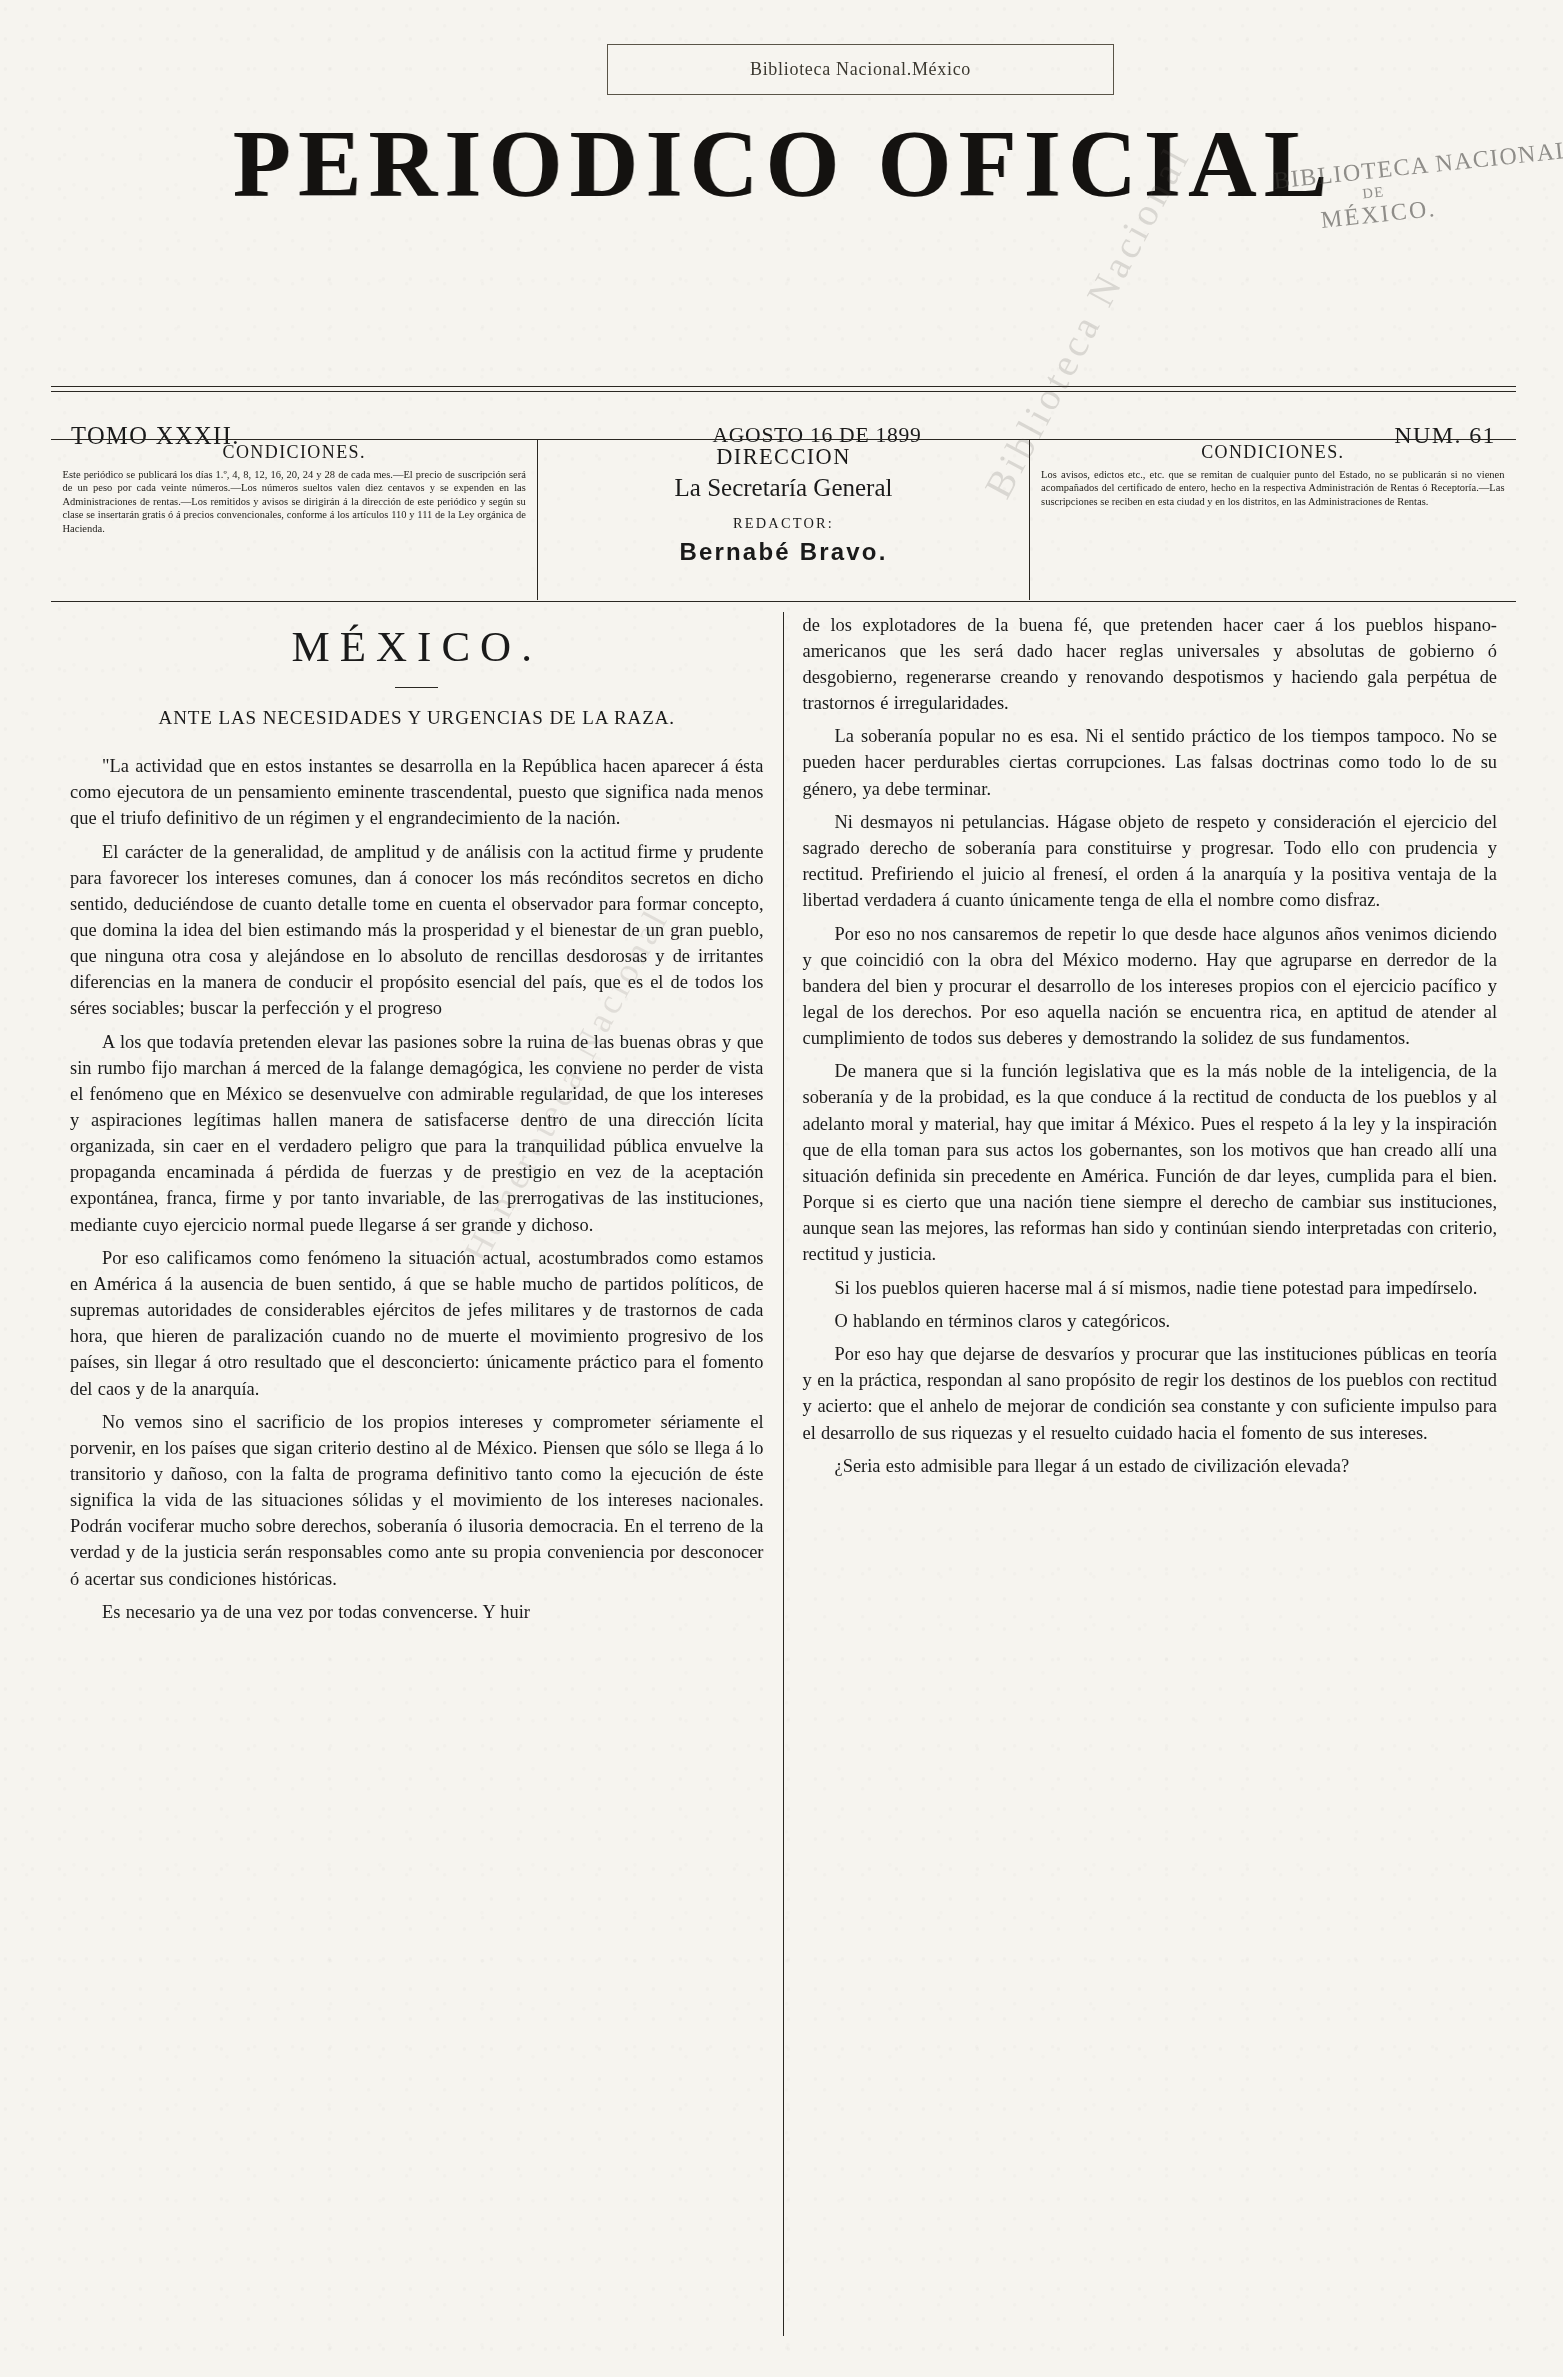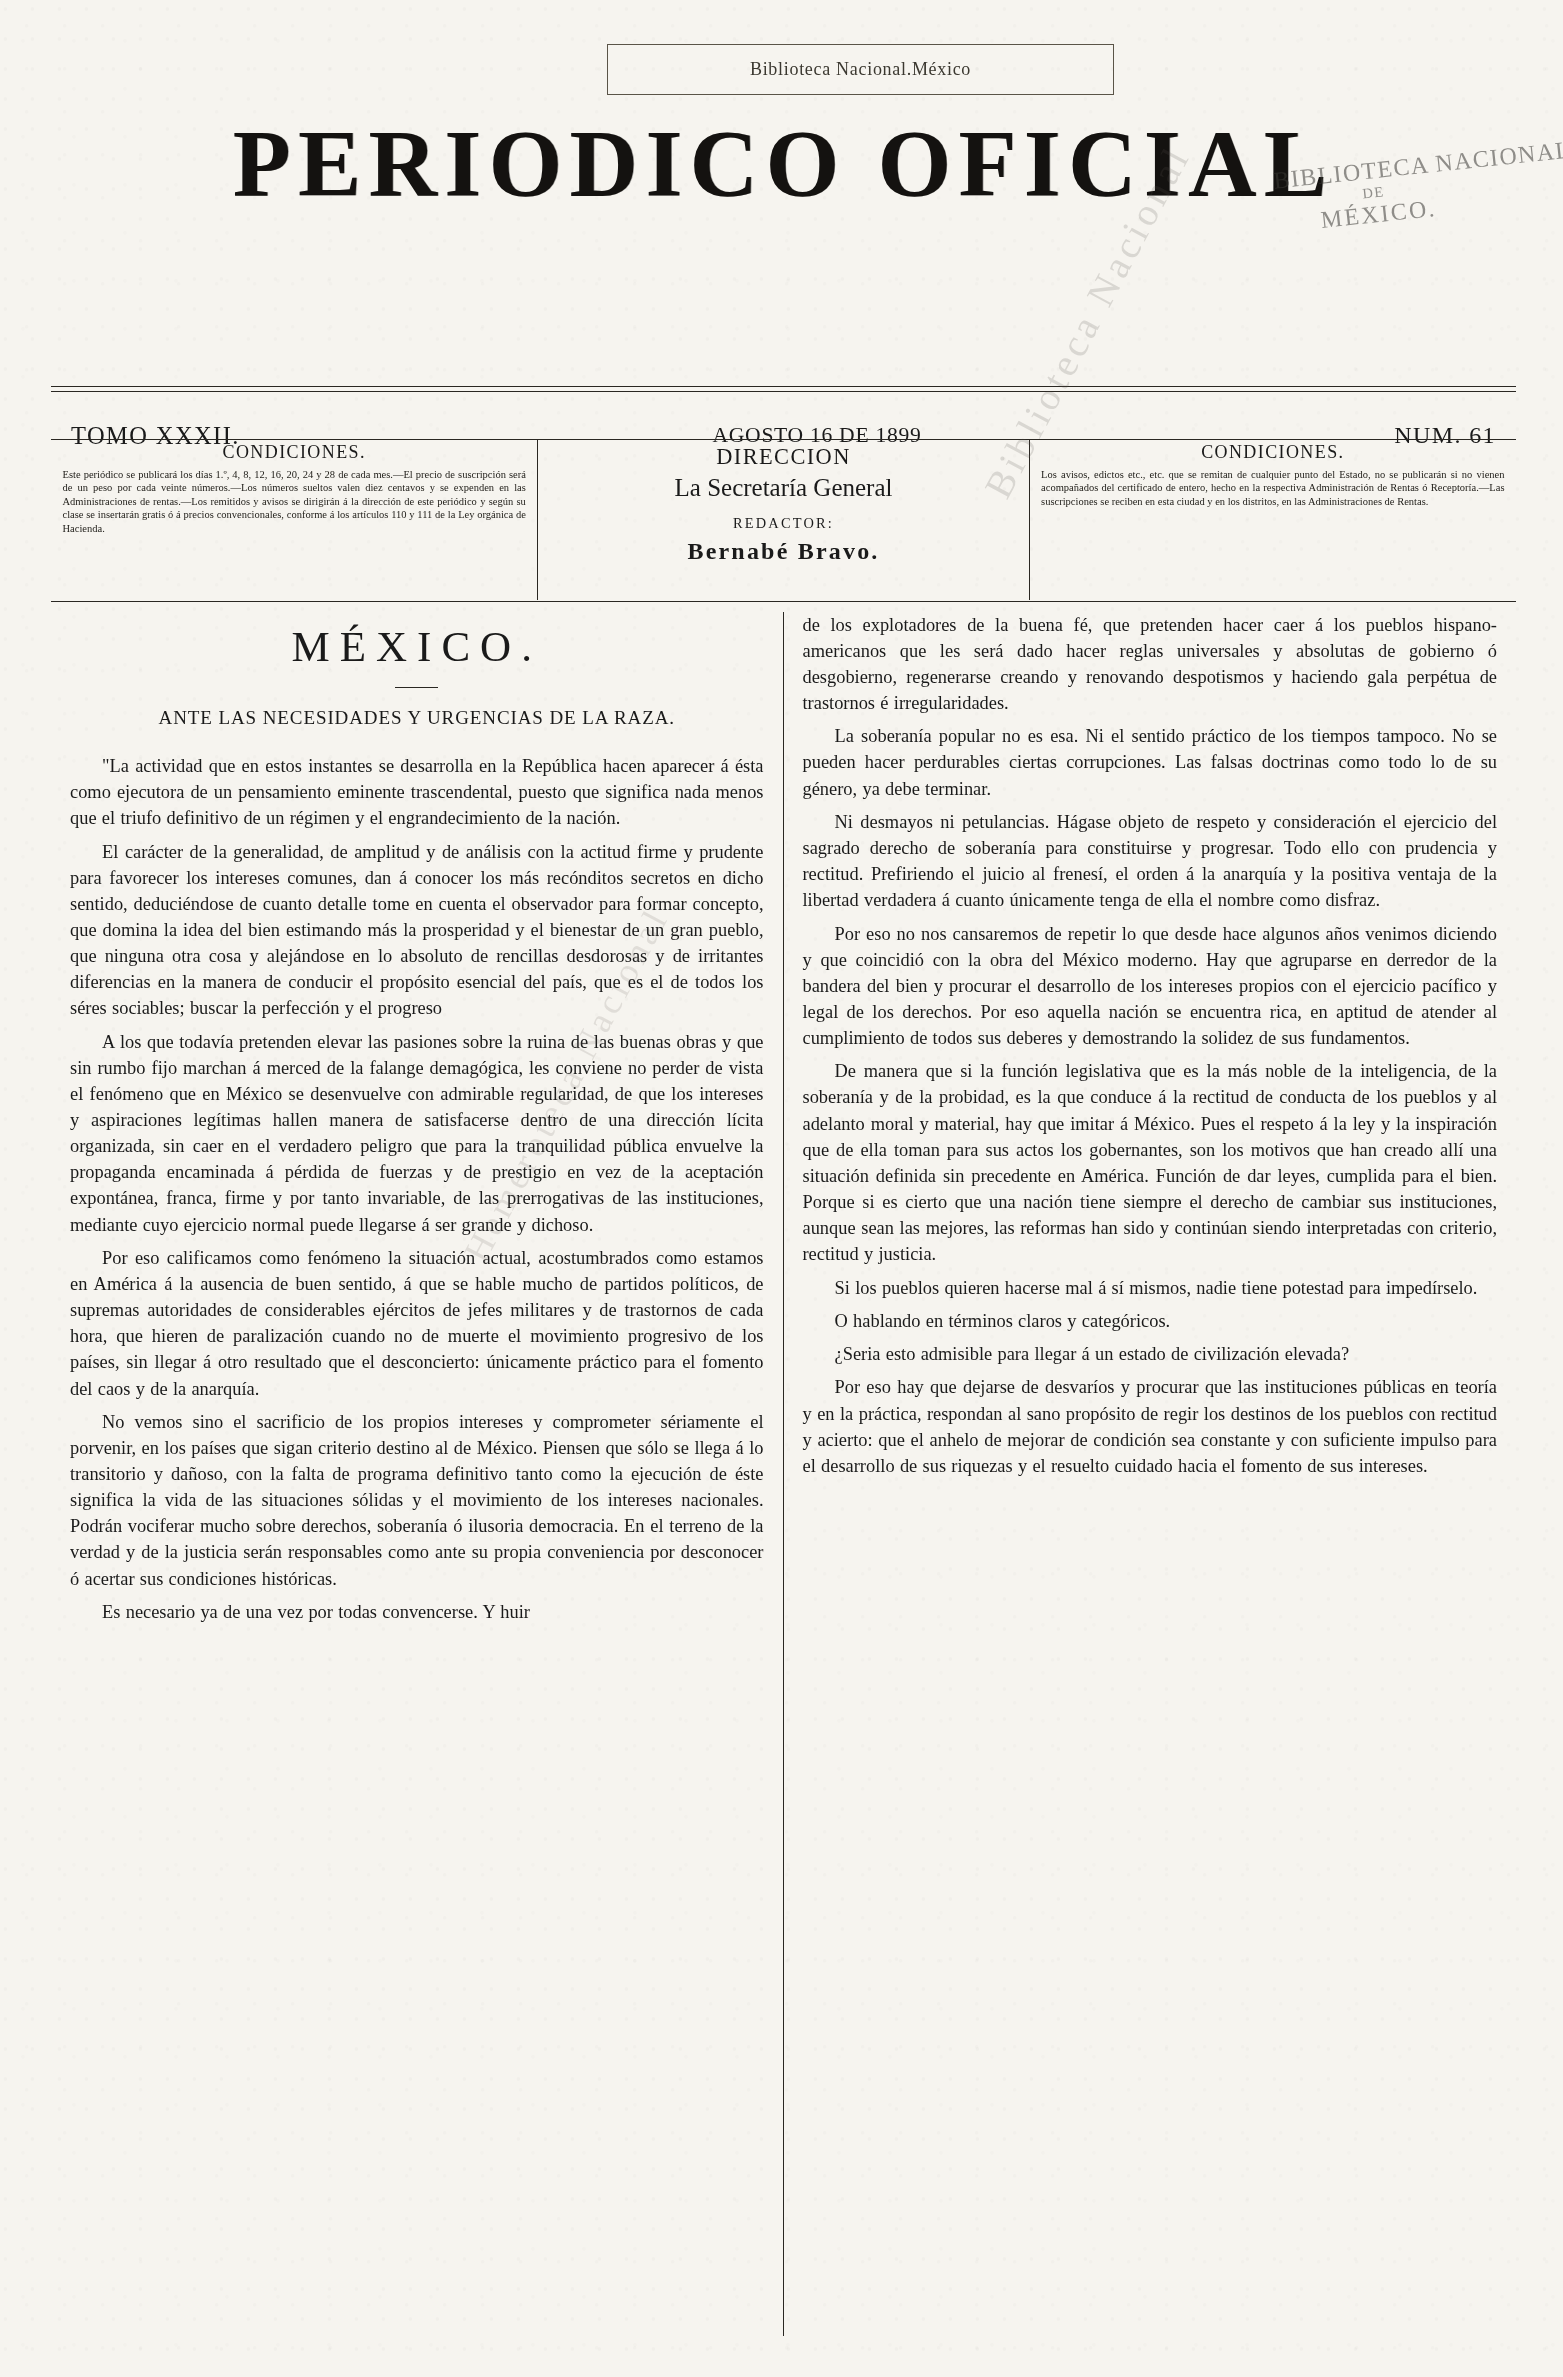--- a/index.html
+++ b/index.html
@@ -161,21 +161,21 @@
     font-size: 25px;
     margin-top: 4px;
     font-family: "Liberation Serif", serif;
   }
   .red-h {
     font-size: 14.4px;
     letter-spacing: 2.2px;
     margin-top: 13px;
   }
   .red-name {
-    font-family: Liberation Serif, serif;
+    font-family: Liberation Sans, sans-serif;
     font-weight: bold;
     font-size: 24px;
     letter-spacing: 2.2px;
     margin-top: 5.8px;
   }
 
   
   .cols {
     position: absolute;
     left: 0;
@@ -313,22 +313,22 @@
       </div>
 
       <div class="col right">
         <p class="body noindent">de los explotadores de la buena fé, que pretenden hacer caer á los pueblos hispano-americanos que les será dado hacer reglas universales y absolutas de gobierno ó desgobierno, regenerarse creando y renovando despotismos y haciendo gala perpétua de trastornos é irregularidades.</p>
         <p class="body">La soberanía popular no es esa. Ni el sentido práctico de los tiempos tampoco. No se pueden hacer perdurables ciertas corrupciones. Las falsas doctrinas como todo lo de su género, ya debe terminar.</p>
         <p class="body">Ni desmayos ni petulancias. Hágase objeto de respeto y consideración el ejercicio del sagrado derecho de soberanía para constituirse y progresar. Todo ello con prudencia y rectitud. Prefiriendo el juicio al frenesí, el orden á la anarquía y la positiva ventaja de la libertad verdadera á cuanto únicamente tenga de ella el nombre como disfraz.</p>
         <p class="body">Por eso no nos cansaremos de repetir lo que desde hace algunos años venimos diciendo y que coincidió con la obra del México moderno. Hay que agruparse en derredor de la bandera del bien y procurar el desarrollo de los intereses propios con el ejercicio pacífico y legal de los derechos. Por eso aquella nación se encuentra rica, en aptitud de atender al cumplimiento de todos sus deberes y demostrando la solidez de sus fundamentos.</p>
         <p class="body">De manera que si la función legislativa que es la más noble de la inteligencia, de la soberanía y de la probidad, es la que conduce á la rectitud de conducta de los pueblos y al adelanto moral y material, hay que imitar á México. Pues el respeto á la ley y la inspiración que de ella toman para sus actos los gobernantes, son los motivos que han creado allí una situación definida sin precedente en América. Función de dar leyes, cumplida para el bien. Porque si es cierto que una nación tiene siempre el derecho de cambiar sus instituciones, aunque sean las mejores, las reformas han sido y continúan siendo interpretadas con criterio, rectitud y justicia.</p>
         <p class="body">Si los pueblos quieren hacerse mal á sí mismos, nadie tiene potestad para impedírselo.</p>
         <p class="body">O hablando en términos claros y categóricos.</p>
+        <p class="body">Por eso hay que dejarse de desvaríos y procurar que las instituciones públicas en teoría y en la práctica, respondan al sano propósito de regir los destinos de los pueblos con rectitud y acierto: que el anhelo de mejorar de condición sea constante y con suficiente impulso para el desarrollo de sus riquezas y el resuelto cuidado hacia el fomento de sus intereses.</p>
         <p class="body">¿Seria esto admisible para llegar á un estado de civilización elevada?</p>
-        <p class="body">Por eso hay que dejarse de desvaríos y procurar que las instituciones públicas en teoría y en la práctica, respondan al sano propósito de regir los destinos de los pueblos con rectitud y acierto: que el anhelo de mejorar de condición sea constante y con suficiente impulso para el desarrollo de sus riquezas y el resuelto cuidado hacia el fomento de sus intereses.</p>
       </div>
     </div>
 
     <div class="watermark">Biblioteca Nacional</div>
     <div class="watermark2">Hemeroteca Nacional</div>
 
   </div>
 </div>
 
 

